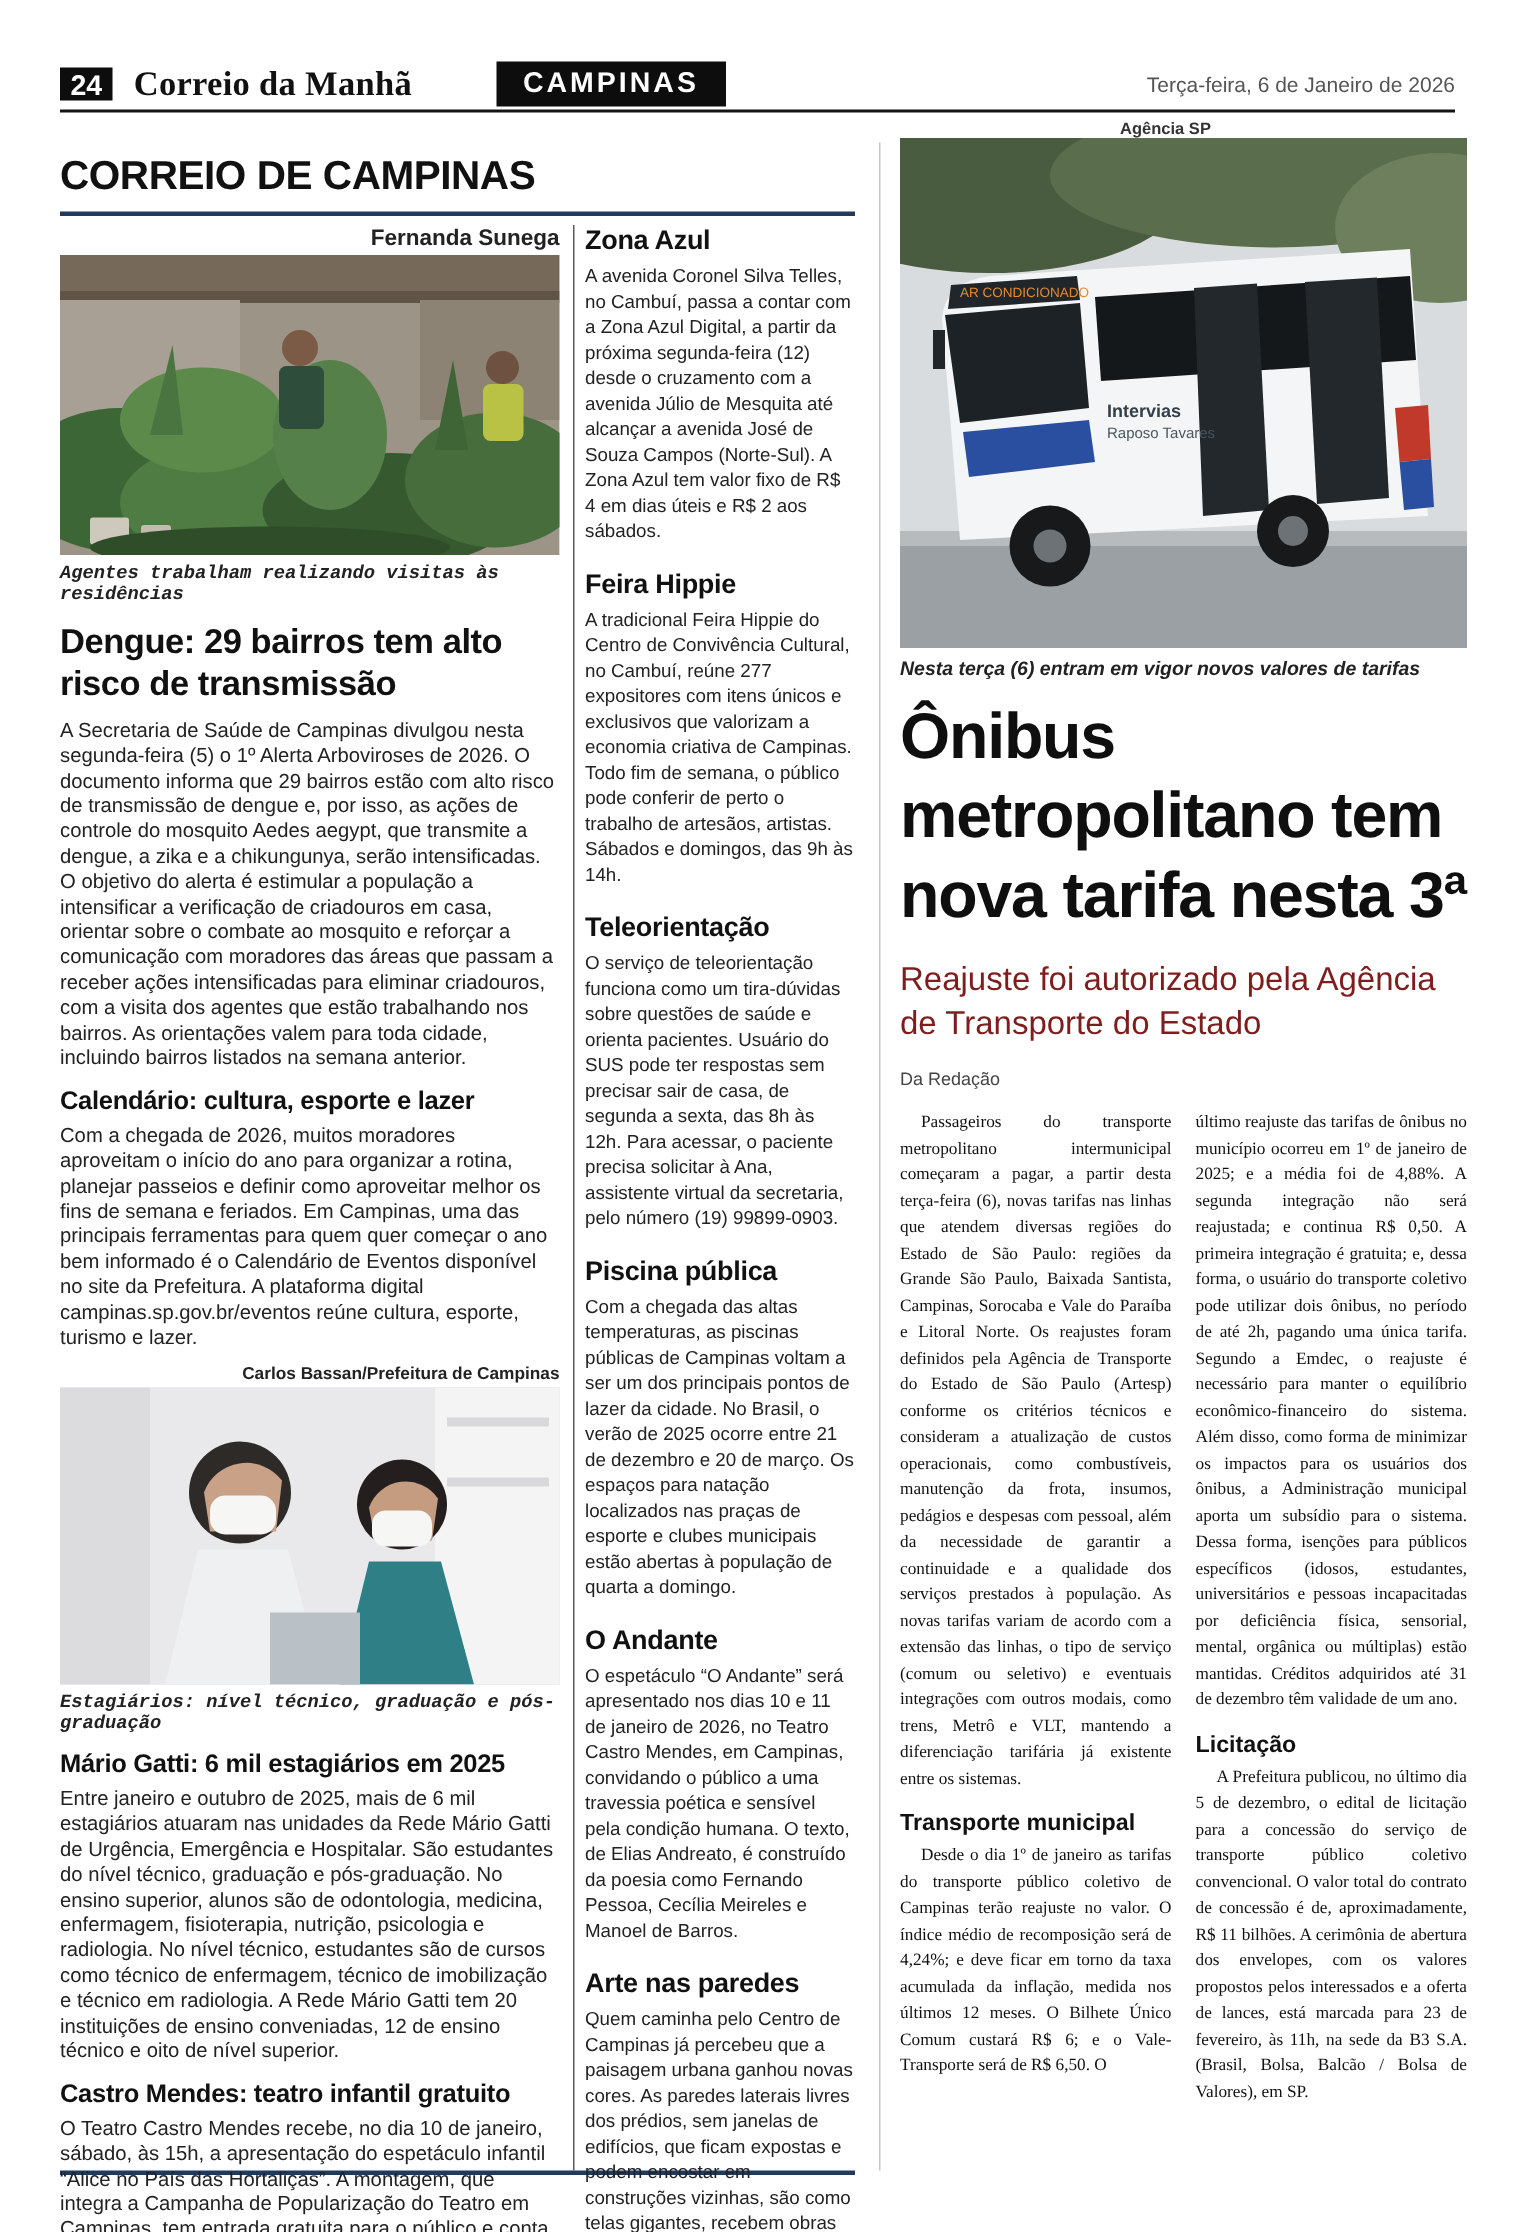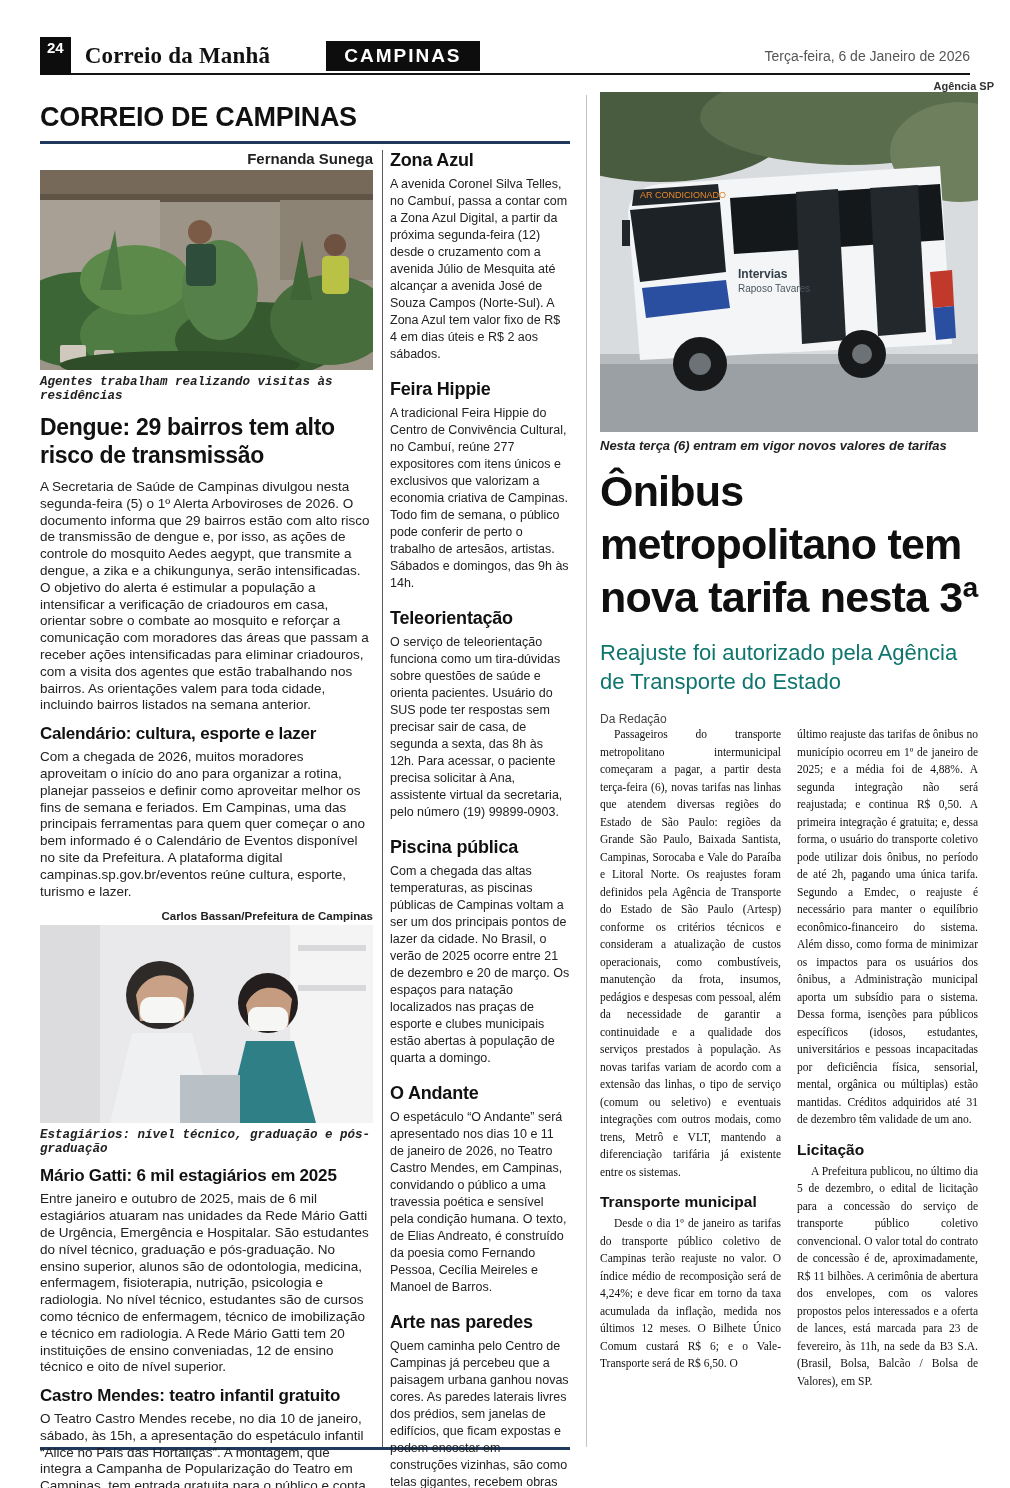--- a/index.html
+++ b/index.html
@@ -7,35 +7,35 @@
   .page {
     position:relative; width:1010px; height:1488px; background:#fff;
     font-family:"Liberation Sans", sans-serif; color:#1a1a1a; overflow:hidden;
   }
   
   .hdr {
     position:absolute; left:40px; top:38px; width:930px; height:37px;
     display:flex; align-items:center; border-bottom:2px solid #141414;
   }
   .pagenum {
-    background:#0d0d0d; color:#fff; font-weight:700; font-size:15px;
-    padding:3px 7px 20px; line-height:1;
+    background:#0d0d0d; color:#fff; font-weight:700; font-size:19px;
+    padding:3px 7px 0; line-height:1;
   }
   .masthead {
     font-family:"Liberation Serif", serif; font-weight:700; font-size:23px;
     margin-left:14px; letter-spacing:0.2px; color:#111;
   }
   .section-box {
     background:#0d0d0d; color:#fff; font-weight:700; font-size:19px;
     letter-spacing:2px; padding:5px 18px 6px; margin-left:56px; line-height:1;
   }
   .hdr-date { margin-left:auto; font-size:14px; color:#555; }
   .agency-credit {
-    position:absolute; left:616px; top:80px; width:378px;
-    text-align:right; font-size:11px; font-weight:600; color:#333;
+    position:absolute; left:588px; top:80px; width:378px;
+    text-align:center; font-size:11px; font-weight:600; color:#333;
   }
   
   .title-block {
     position:absolute; left:40px; top:102px; width:530px;
     border-bottom:3px solid #20395c; padding-bottom:8px;
   }
   .title-block h1 { font-size:27px; font-weight:700; letter-spacing:-0.3px; color:#111; }
   
   .left-col { position:absolute; left:40px; top:150px; width:333px; }
   .byline-left {
@@ -58,22 +58,22 @@
   .mid-section p { font-size:12.5px; line-height:17px; color:#222; }
   
   .vrule-a { position:absolute; left:382px; top:150px; width:1px; height:1297px; background:#5a5a5a; }
   .vrule-b { position:absolute; left:586px; top:95px; width:1px; height:1352px; background:#c4c4c4; }
   .bottom-rule { position:absolute; left:40px; top:1447px; width:530px; height:3px; background:#20395c; }
   
   .right-col { position:absolute; left:600px; top:92px; width:378px; }
   .photo-bus { display:block; width:378px; }
   .caption-bus { font-style:italic; font-size:13px; font-weight:600; color:#222; margin:6px 0 12px; }
   .headline1 { font-size:43px; line-height:53px; font-weight:700; letter-spacing:-0.8px; color:#0f0f0f; margin-bottom:14px; }
-  .deck { font-size:22px; line-height:29px; font-weight:400; color:#0f766e; margin-bottom:16px; }
-  .byline-right { font-size:12px; color:#444; margin-bottom:0; }
+  .deck { font-size:22px; line-height:29px; font-weight:400; color:#7f1d1d; margin-bottom:16px; }
+  .byline-right { font-size:12px; color:#444; margin-bottom:14px; }
   .art-cols { display:flex; gap:16px; }
   .art-col { width:181px; }
   .serif-p {
     font-family:"Liberation Serif", serif; font-size:11.5px; line-height:17.5px;
     text-align:justify; color:#101010;
   }
   .serif-p.indent { text-indent:14px; }
   .art-sub { font-size:15.5px; font-weight:700; color:#111; margin:12px 0 4px; }
 </style>
 </head>

